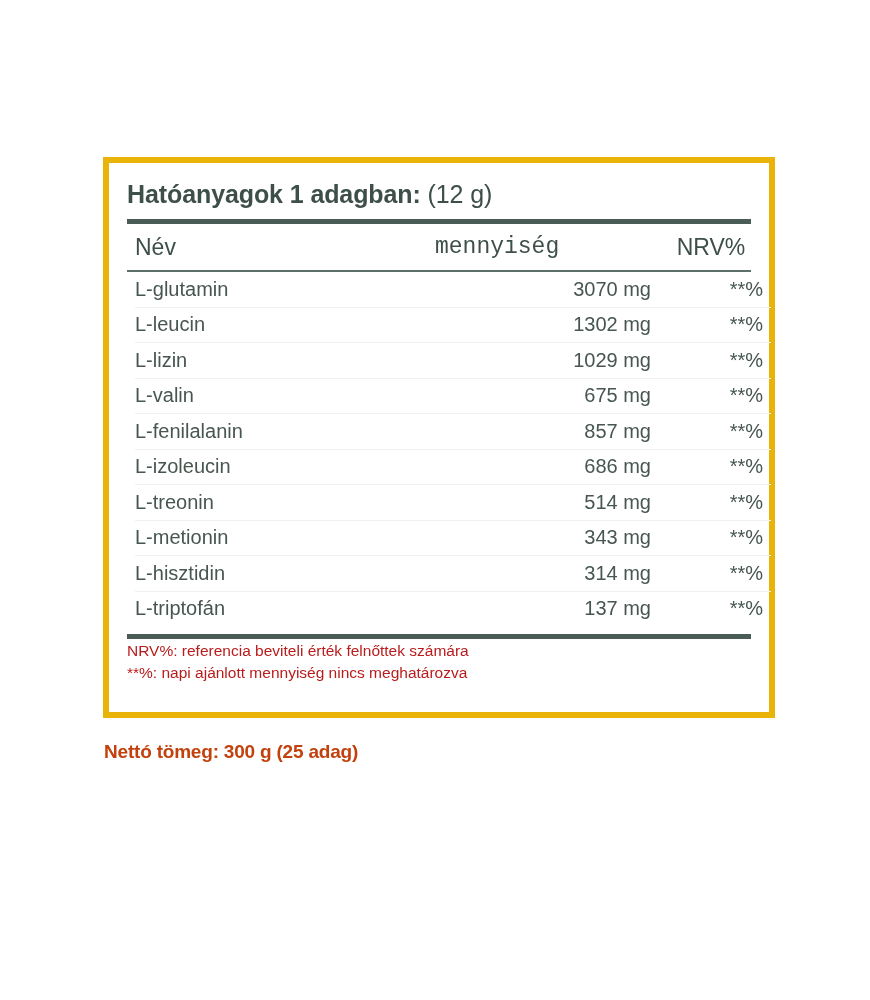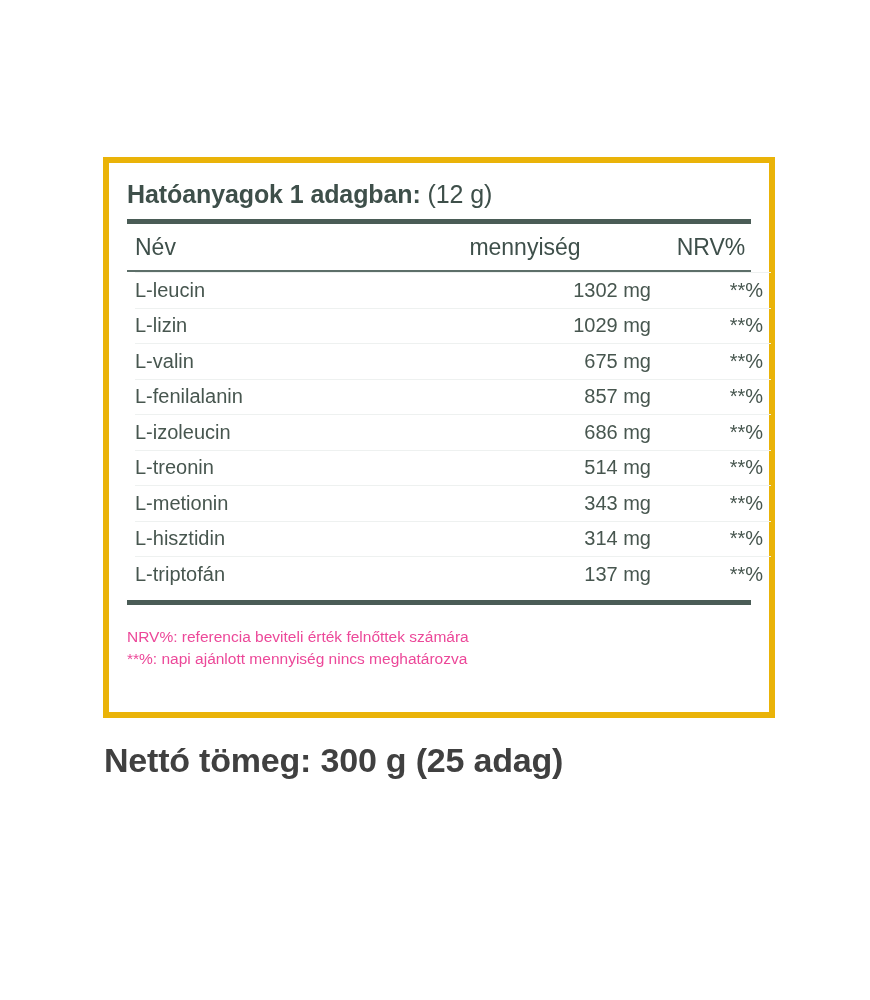--- a/index.html
+++ b/index.html
@@ -85,58 +85,58 @@
   .col-name   { width: 300px; }
   .col-amount { width: 216px; }
   .col-nrv    { width: 120px; }
 
   .head-row th {
     height: 46px;
     font-size: 23px;
     color: #3e4f4a;
   }
   .head-name   { text-align: left; }
-  .head-amount { text-align: center; padding-right: 36px !important; }
+  .head-amount { text-align: left; padding-right: 36px !important; font-family: Liberation Mono, monospace; }
   .head-nrv    { text-align: center; padding-right: 0 !important; }
 
   .data-row td {
     height: 34.5px;
     font-size: 20px;
     color: #47564f;
   }
   .cell-name   { text-align: left; white-space: nowrap; }
   .cell-amount { text-align: right; }
   .cell-nrv    { text-align: right; padding-right: 8px !important; }
 
   .row-sep td {
     height: 1px;
     padding: 0;
     background: #eef1f0;
   }
 
   
   .footnotes {
-    padding-top: 21px;
+    padding-top: 1px;
     font-size: 15.5px;
     line-height: 22px;
-    color: #ec4899;
+    color: #b91c1c;
   }
   .footnote-line {
     white-space: nowrap;
   }
 
   
   .net-weight {
     position: absolute;
     left: 104px;
     top: 741px;
-    font-size: 34px;
+    font-size: 19px;
     font-weight: bold;
     letter-spacing: -0.2px;
-    color: #404040;
+    color: #c2410c;
     white-space: nowrap;
     text-align: right;
   }
 </style>
 </head>
 <body>
 
 <div class="page">
 
   <div class="facts-panel">
@@ -166,20 +166,25 @@
 
       <div class="rule-thin"></div>
 
       <table class="facts-table">
         <colgroup>
           <col class="col-name">
           <col class="col-amount">
           <col class="col-nrv">
         </colgroup>
         <tbody>
+          <tr class="data-row">
+            <td class="cell-name">L-glutamin</td>
+            <td class="cell-amount">3070 mg</td>
+            <td class="cell-nrv">**%</td>
+          </tr>
           <tr class="row-sep">
               <td colspan="3"></td>
             </tr>
           <tr class="data-row">
             <td class="cell-name">L-leucin</td>
             <td class="cell-amount">1302 mg</td>
             <td class="cell-nrv">**%</td>
           </tr>
           <tr class="row-sep">
               <td colspan="3"></td>

